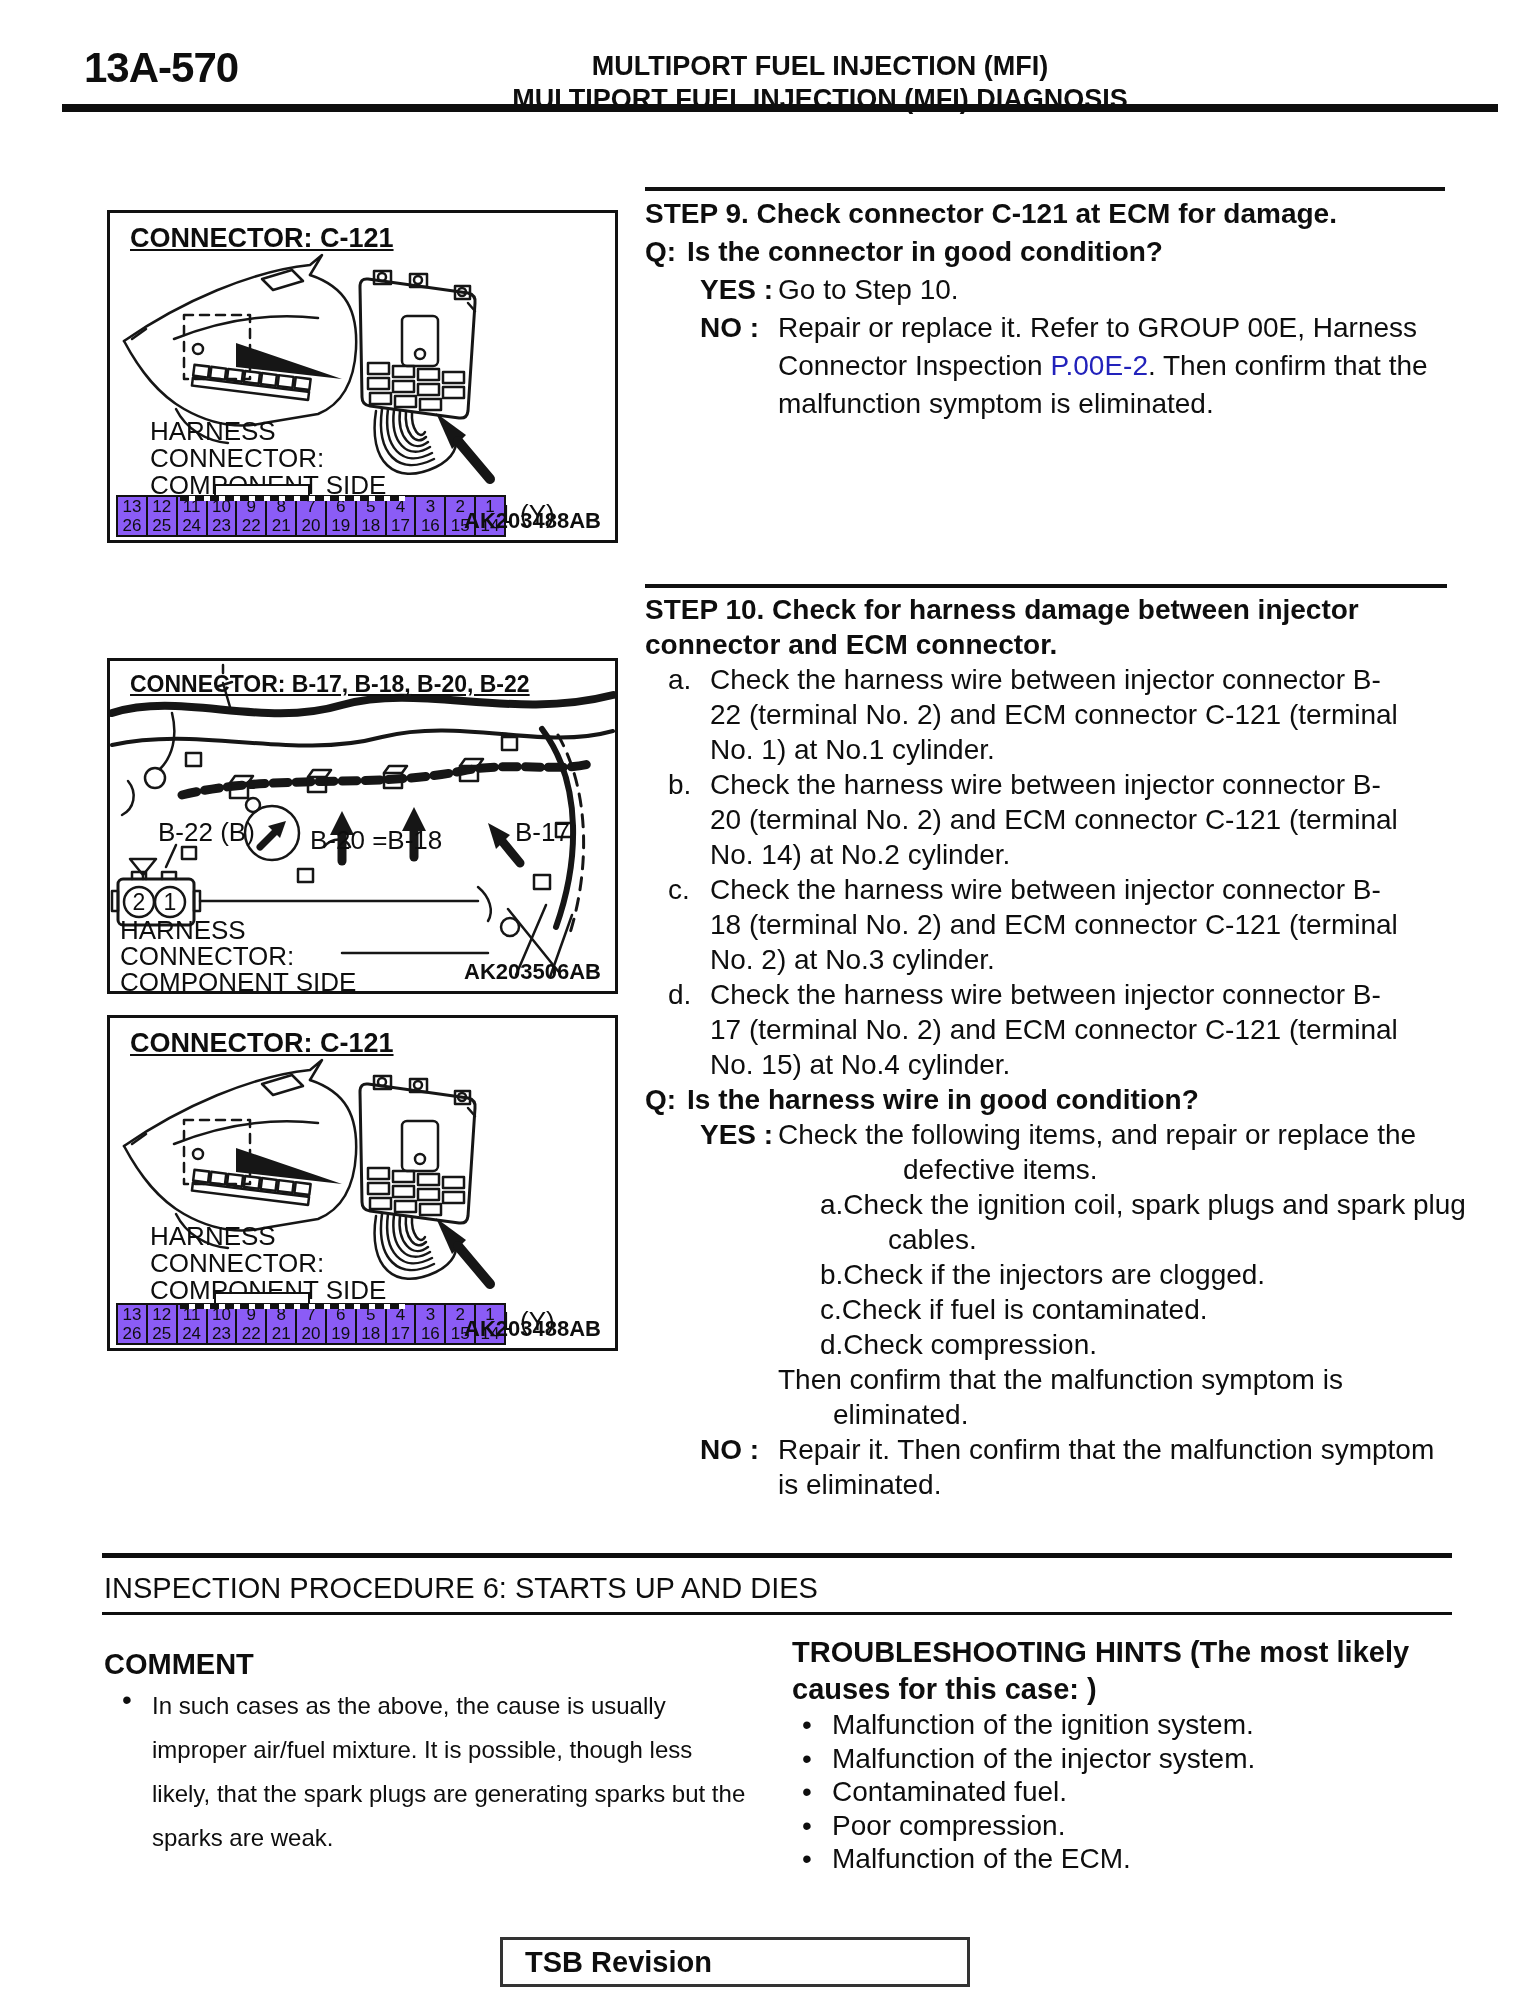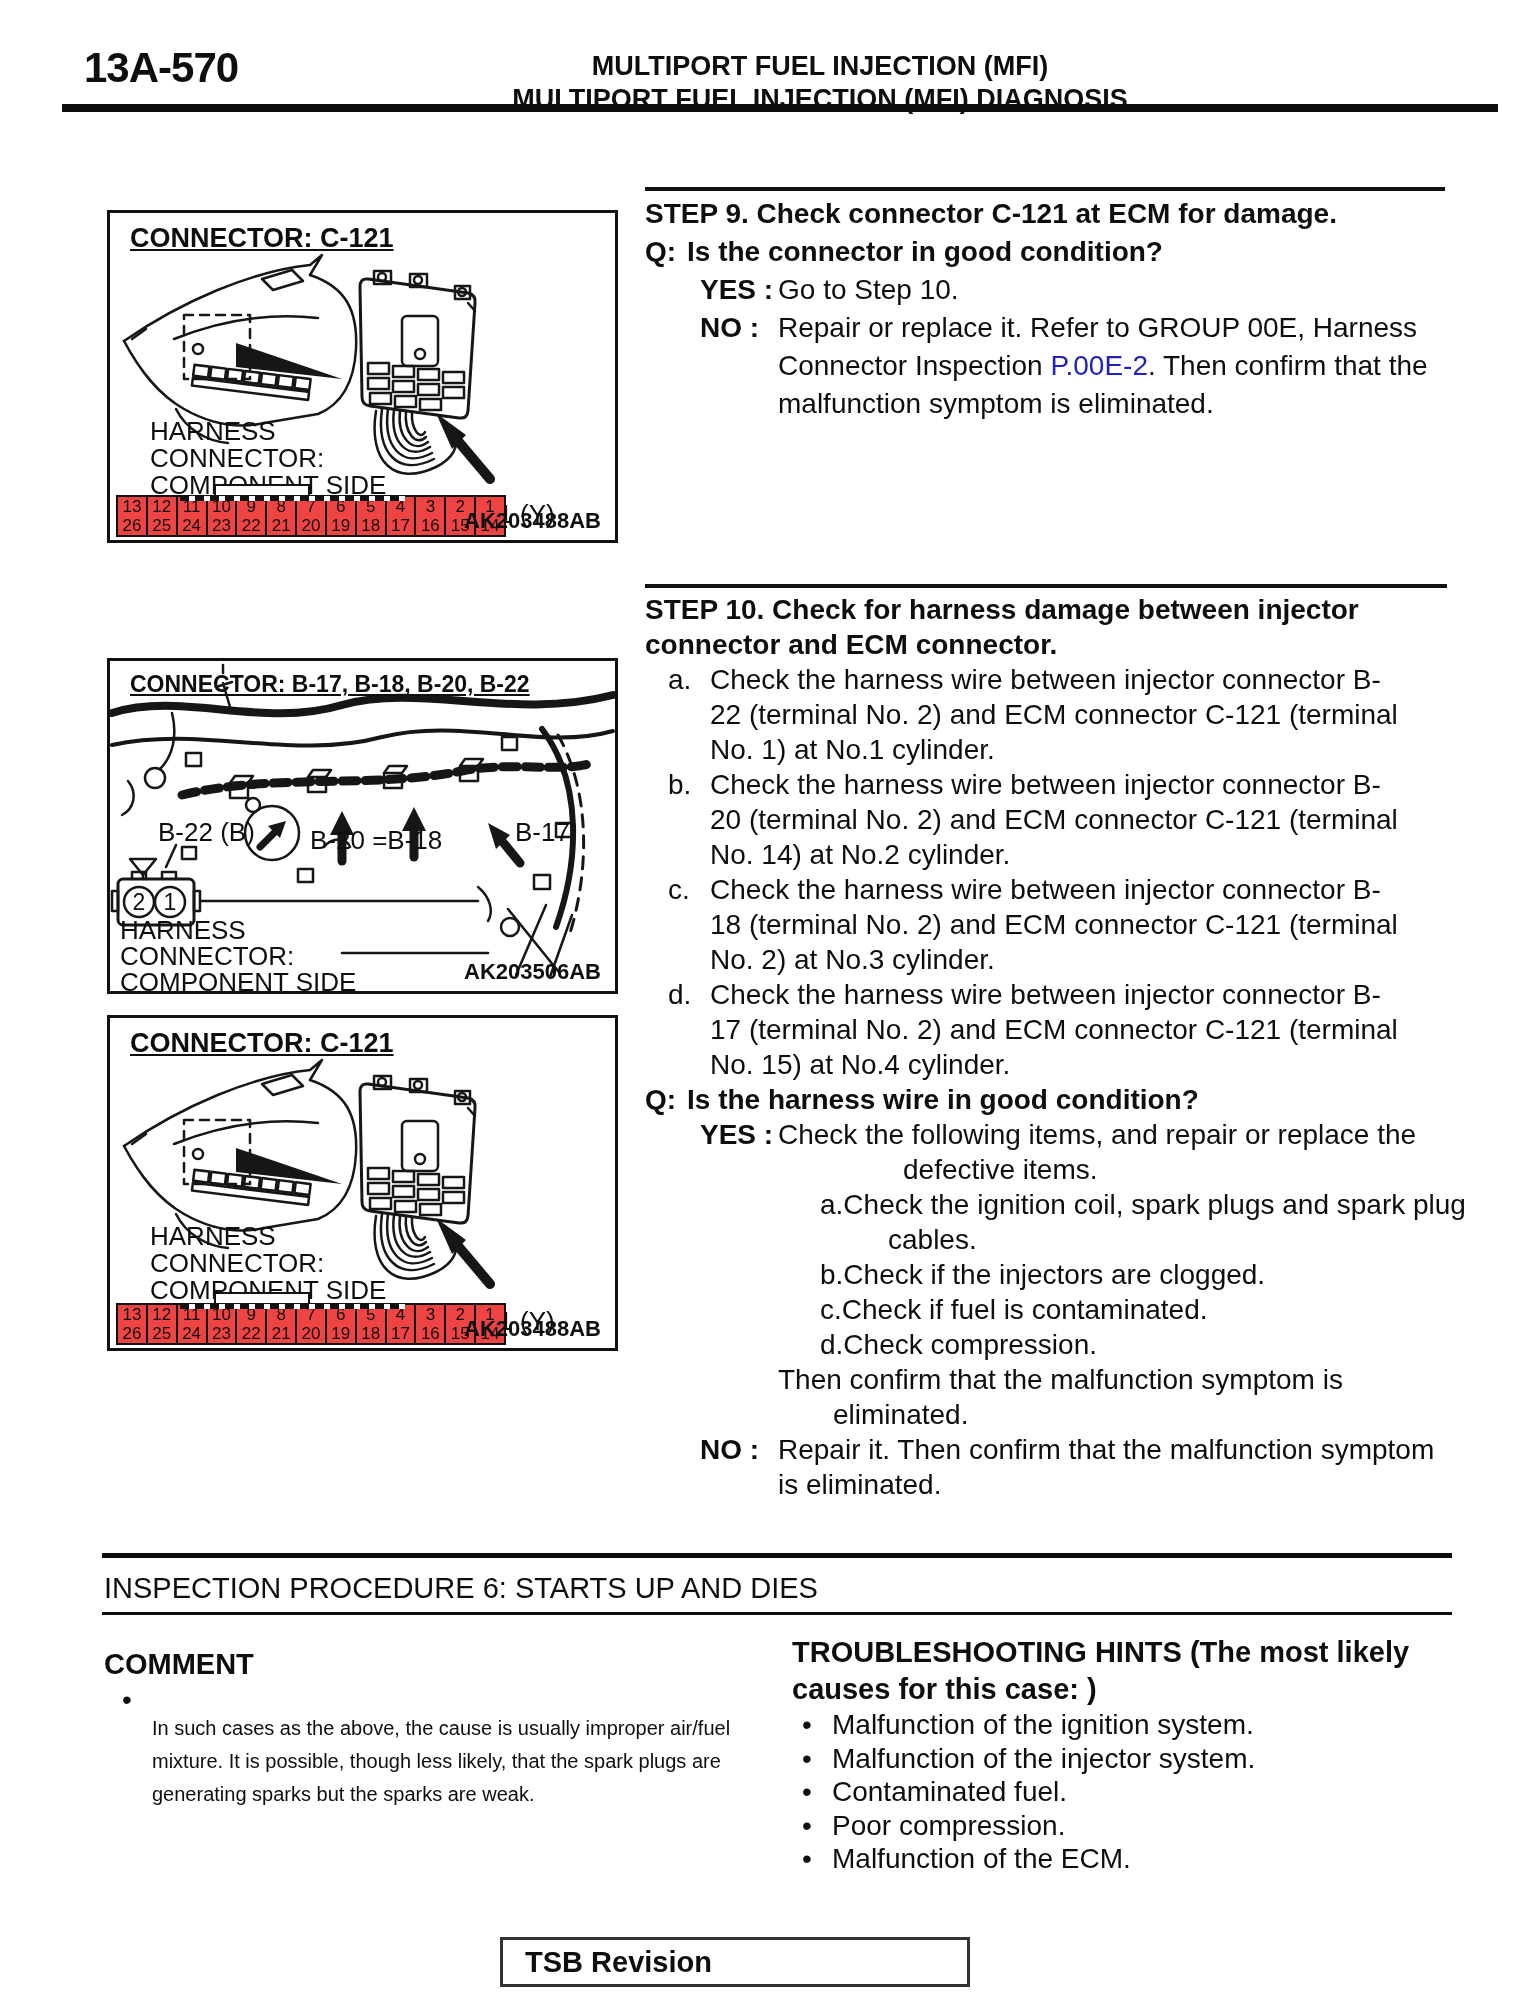--- a/index.html
+++ b/index.html
@@ -16,21 +16,21 @@
   
   .figure{border:3px solid #111;background:#fff;}
   .fig-title{position:absolute;left:20px;top:10px;font-weight:bold;font-size:27px;white-space:nowrap;text-decoration:underline;}
   .fig-title.small{font-size:23px;}
   .fig-label{position:absolute;font-size:26px;line-height:27px;white-space:nowrap;}
   .fig-code{position:absolute;right:14px;bottom:6px;font-weight:bold;font-size:22px;}
   .fig-svg{position:absolute;left:0;top:0;}
   
   .pin-shell{position:absolute;left:6px;bottom:3px;width:390px;}
   .pin-tab{position:absolute;left:98px;top:-11px;width:96px;height:13px;border:2.5px solid #111;border-bottom:none;background:#fff;box-sizing:border-box;}
-  .pin-grid{position:relative;border:2.5px solid #111;background:#ef4444;}
+  .pin-grid{position:relative;border:2.5px solid #111;background:#8b5cf6;}
   .pin-row{display:flex;}
   .pin-row:first-child{border-bottom:2.5px solid #111;}
   .pin-cell{flex:1;text-align:center;font-size:17px;line-height:19px;height:19px;border-left:2px solid #111;overflow:hidden;}
   .pin-cell:first-child{border-left:none;}
   .hatch{position:absolute;height:5px;background:repeating-linear-gradient(90deg,#111 0 9px,#fff 9px 15px);left:62px;width:225px;}
   
   .pin-circle-digit{position:absolute;width:26px;height:26px;text-align:center;font-size:23px;line-height:26px;}
   
   .stepblock{border-top:4px solid #111;padding-top:4px;font-size:28px;line-height:38px;}
   .stepblock.tight{line-height:35px;}
@@ -46,21 +46,21 @@
   .item-text{width:700px;}
   .subitem{margin-left:175px;width:645px;padding-left:68px;text-indent:-68px;}
   .confirm{margin-left:133px;width:620px;padding-left:55px;text-indent:-55px;}
   .link{color:#2222bb;}
   
   .proc-rule{left:102px;width:1350px;background:#0e0e0e;}
   .proc-heading{left:104px;top:1572px;font-size:29px;font-weight:normal;}
   .section-heading{font-size:29px;font-weight:bold;}
   .bullet-row{display:flex;}
   .bullet-dot{width:30px;flex:none;}
-  .comment-text{width:600px;font-size:20px;line-height:33px;margin-top:28px;}
+  .comment-text{width:600px;font-size:24px;line-height:44px;}
   .hints-list{font-size:28px;line-height:33.5px;}
   .hint-row{display:flex;margin-bottom:0px;}
   
   .tsb-box{left:500px;top:1937px;width:470px;height:50px;border:3px solid #333;box-sizing:border-box;display:flex;align-items:center;}
   .tsb-text{font-size:29px;font-weight:bold;padding-left:22px;}
   svg{display:block;}
 </style>
 </head>
 <body>
 

